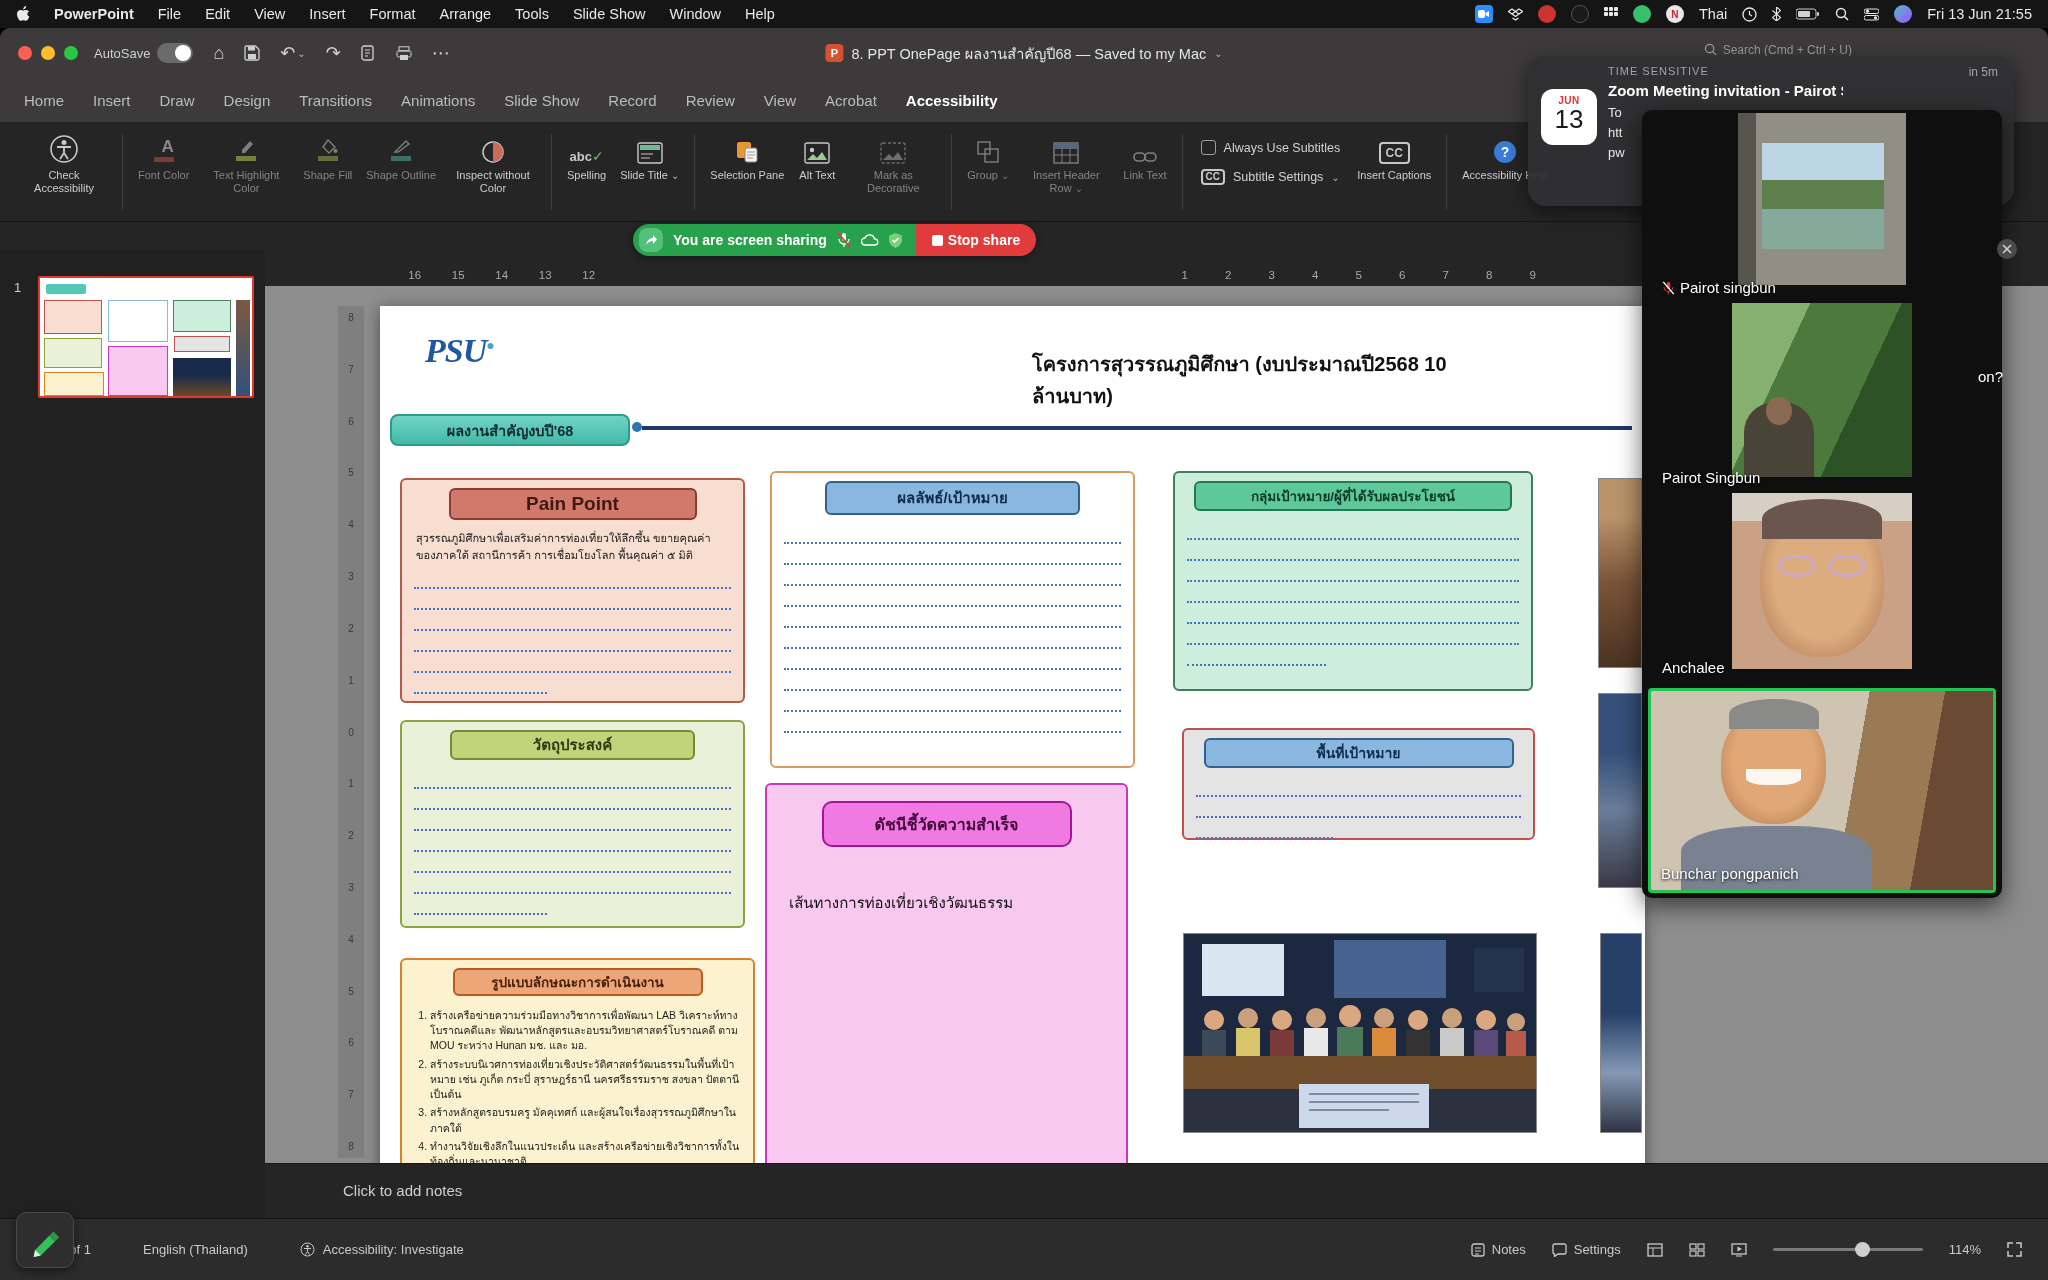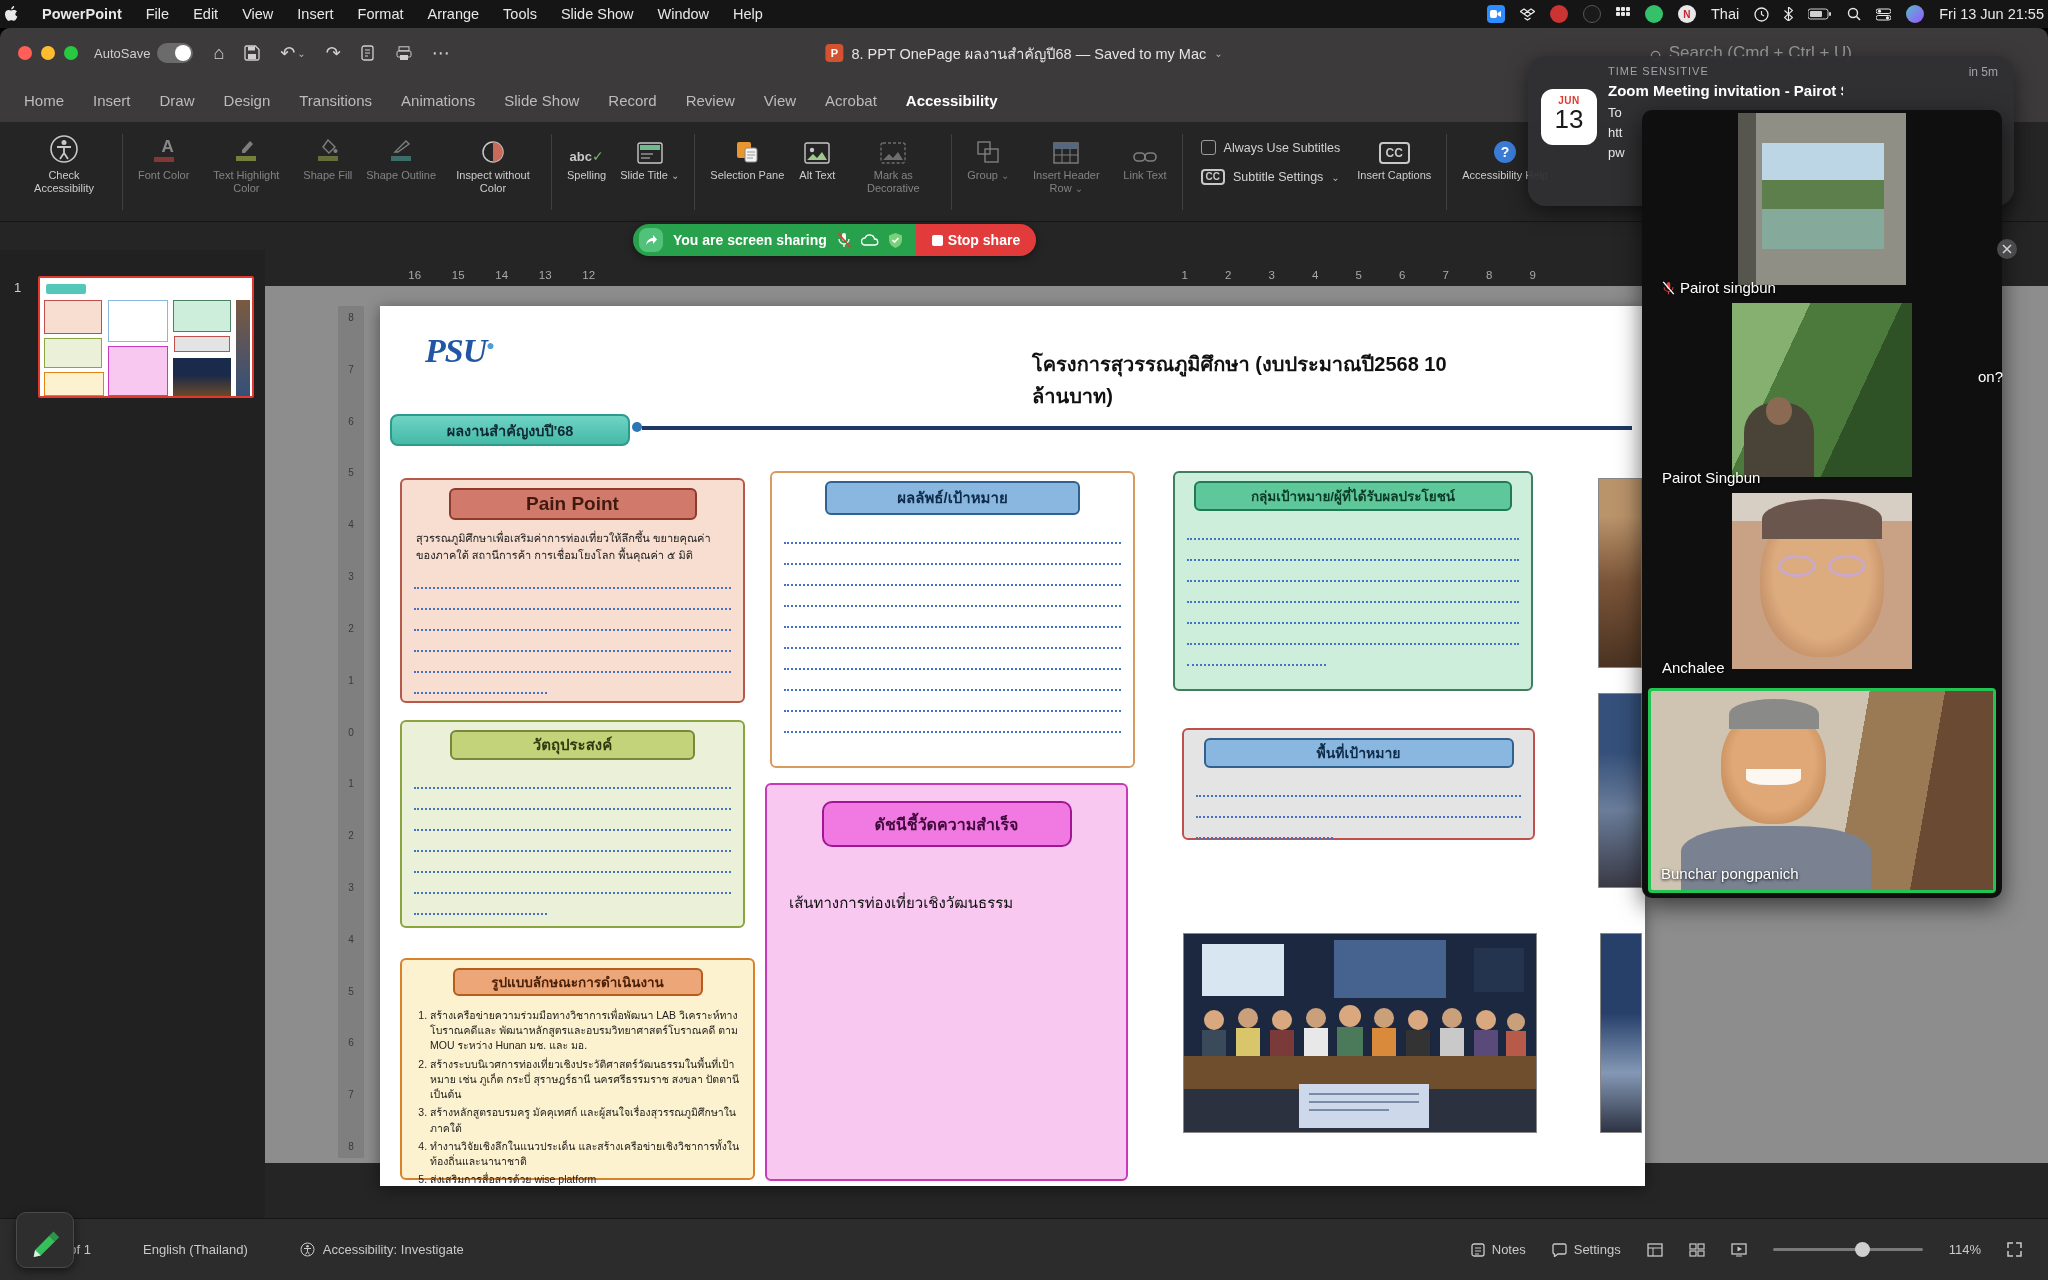--- a/index.html
+++ b/index.html
@@ -1,38 +1,38 @@
 <!DOCTYPE html>
 <html><head>
 <meta charset="utf-8">
 <style>
   *{box-sizing:border-box;margin:0;padding:0}
   html,body{width:2048px;height:1280px;overflow:hidden}
   body{font-family:"Liberation Sans",sans-serif;background:#000;position:relative;color:#ddd}
   .abs{position:absolute}
 
   
-  .menubar{position:absolute;top:0;left:0;right:0;height:28px;background:#151515;display:flex;align-items:center;gap:24px;padding:0 4px;font-size:14.5px;color:#e8e8e8;z-index:3}
+  .menubar{position:absolute;top:0;left:0;right:0;height:28px;background:#151515;display:flex;align-items:center;gap:24px;padding:0 16px;font-size:14.5px;color:#e8e8e8;z-index:3}
   .menubar .app{font-weight:bold}
   .mb-right{margin-left:auto;display:flex;align-items:center;gap:15px}
   .mi{width:18px;height:18px;border-radius:4px;display:flex;align-items:center;justify-content:center;font-size:10px;font-weight:bold;color:#fff}
 
   
   .window{position:absolute;top:28px;left:0;right:0;bottom:0;background:#262525;border-radius:10px 10px 0 0;z-index:1}
   .titlebar{position:absolute;top:0;left:0;right:0;height:50px;background:#3c3a3a;border-radius:10px 10px 0 0;display:flex;align-items:center;padding:0 18px}
   .lights{display:flex;gap:9px}
   .light{width:14px;height:14px;border-radius:50%}
   .autosave{margin-left:16px;display:flex;align-items:center;gap:7px;color:#cfcfcf;font-size:13px}
   .toggle{width:36px;height:20px;border-radius:10px;background:#6b6b6b;position:relative}
   .toggle .knob{position:absolute;right:2px;top:2px;width:16px;height:16px;border-radius:50%;background:#fff}
   .tb-icons{display:flex;align-items:center;gap:20px;margin-left:20px;color:#d0d0d0;font-size:18px}
   .tb-icons .g{display:flex;align-items:center;gap:2px}
   .doc-title{position:absolute;left:50%;top:0;height:50px;transform:translateX(-50%);display:flex;align-items:center;gap:8px;color:#e5e5e5;font-size:14.5px;white-space:nowrap}
   .ppt-badge{width:18px;height:18px;border-radius:4px;background:#d35230;color:#fff;font-size:11px;font-weight:bold;display:flex;align-items:center;justify-content:center}
-  .tb-search{position:absolute;right:196px;top:15px;display:flex;gap:6px;align-items:flex-end;color:#9b9b9b;font-size:17px}
+  .tb-search{position:absolute;right:196px;top:15px;display:flex;gap:6px;align-items:flex-start;color:#9b9b9b;font-size:12px}
 
   
   .tabrow{position:absolute;top:50px;left:0;right:0;height:44px;background:#3c3a3a;display:flex;align-items:center;gap:29px;padding:0 24px;font-size:15px;color:#bcbcbc}
   .tab{cursor:default}
   .tab.active{color:#fff;font-weight:bold}
 
   
   .ribbon{position:absolute;top:94px;left:0;right:0;height:100px;background:#262525;border-bottom:1px solid #161616;display:flex;align-items:flex-start;padding:10px 10px 0 14px}
   .rbtn{display:flex;flex-direction:column;align-items:center;gap:5px;padding:4px 7px;min-width:52px}
   .rlabel{font-size:11px;line-height:1.2;text-align:center;color:#cdcdcd;max-width:86px}
@@ -616,20 +616,23 @@
         <rect x="115" y="150" width="130" height="44" fill="#cdd8ea"></rect>
         <path d="M125 160h110M125 168h110M125 176h80" stroke="#7a8ba8" stroke-width="2"></path>
       </svg>
     </div>
 
     <div class="photo" style="left:1218px;top:172px;width:44px;height:190px;background:linear-gradient(#b9936a 20%,#7a5438 55%,#4a3322)"></div>
     <div class="photo" style="left:1218px;top:387px;width:44px;height:195px;background:linear-gradient(#35507a 30%,#6a7d9a 60%,#3a3a46)"></div>
     <div class="photo" style="left:1220px;top:627px;width:42px;height:200px;background:linear-gradient(#27406a 40%,#8498b5 70%,#2e3444)"></div>
   </div>
 
+  <div class="notesarea">
+    <span>Click to add notes</span>
+  </div>
 
   <div class="statusbar">
     <div class="sb-left">
       <div>
           <span>Slide 1 of 1</span>
         </div>
       <div>
           <span>English (Thailand)</span>
         </div>
       <div>

